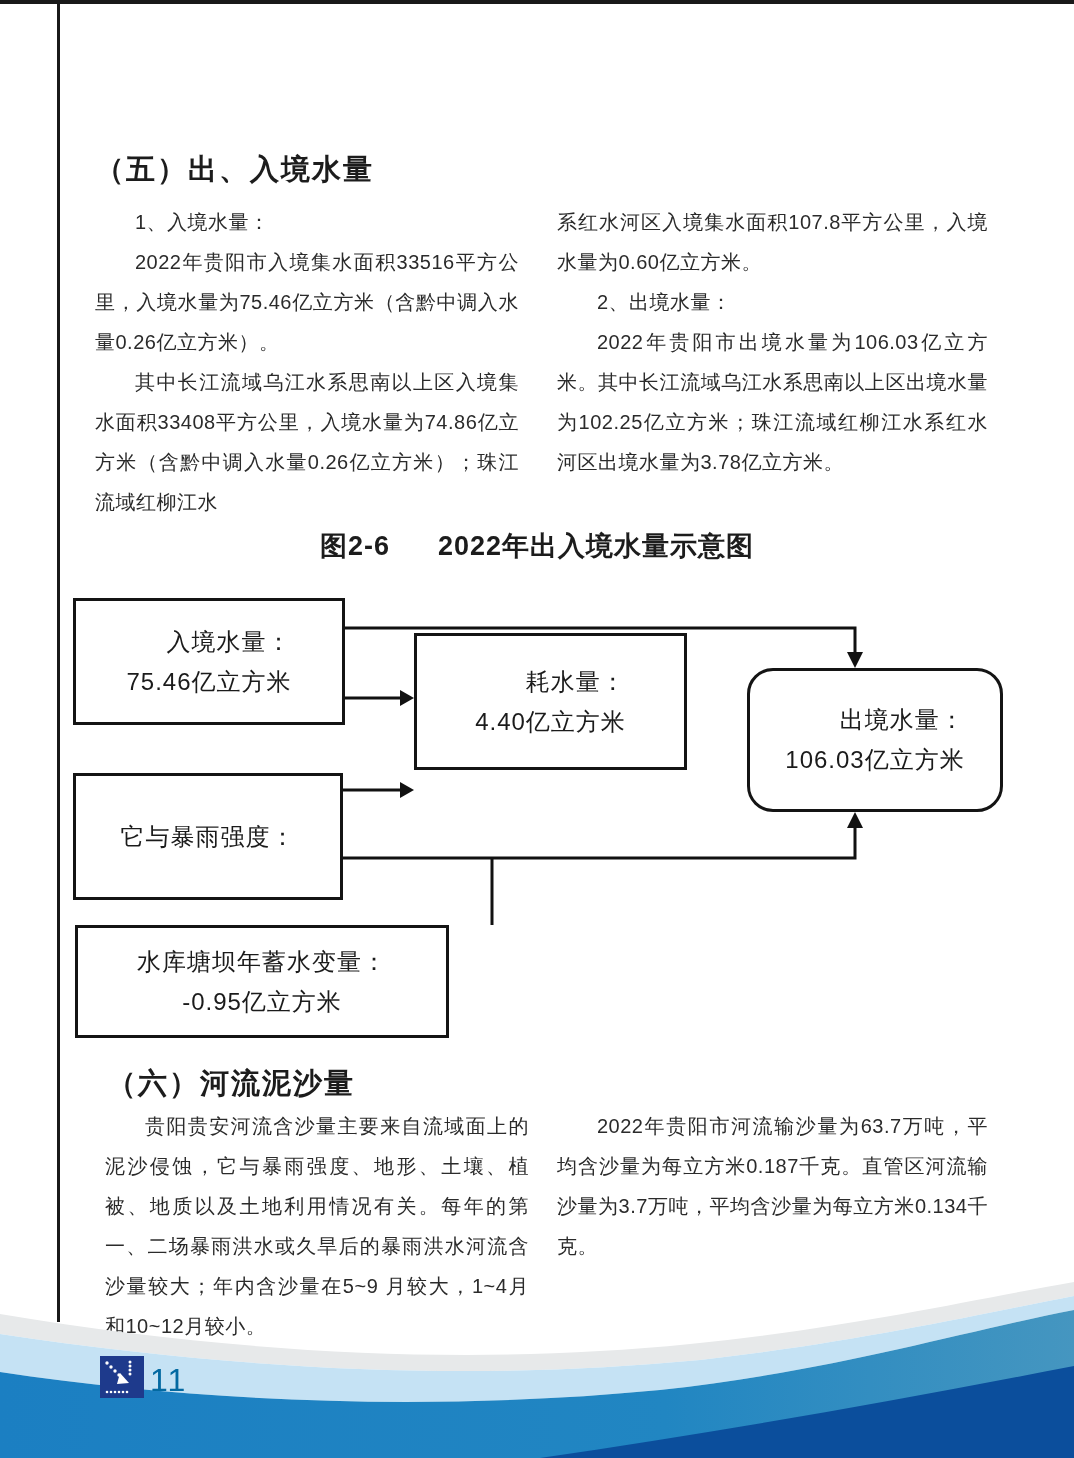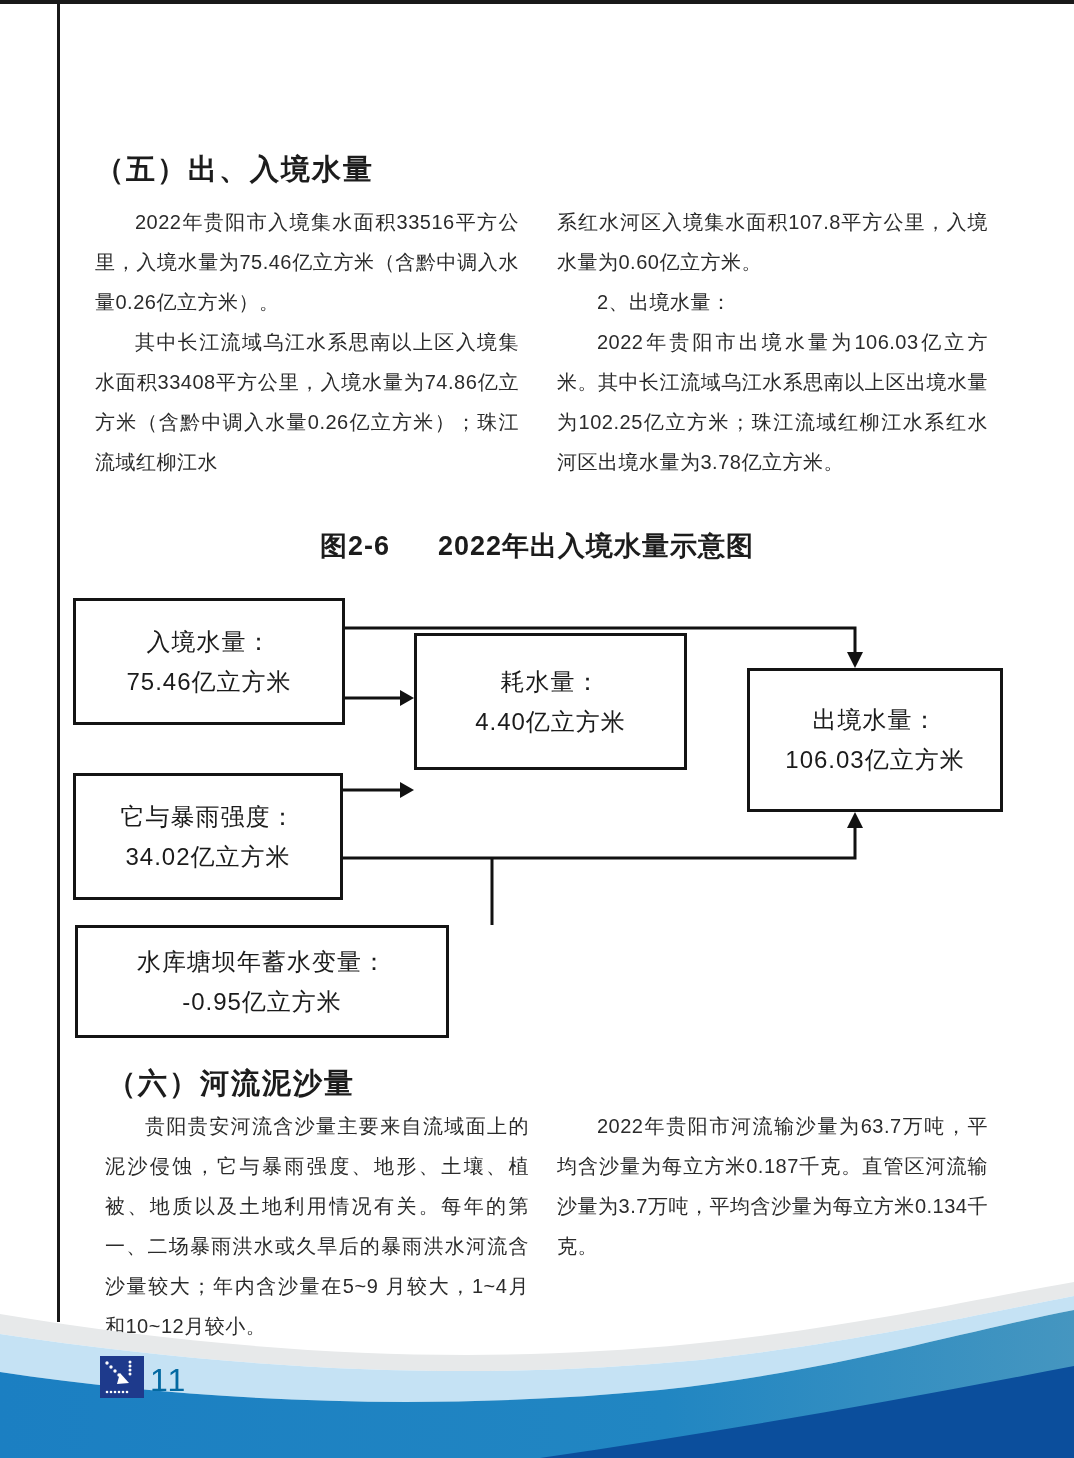--- a/index.html
+++ b/index.html
@@ -22,43 +22,44 @@
   #sec6-left{left:105px;top:1106px;width:424px;}
   #sec6-right{left:557px;top:1106px;width:431px;}
 
   .figure-caption{position:absolute;left:0;top:528px;width:1074px;display:flex;justify-content:center;gap:48px;
     font-size:27px;font-weight:700;color:#1c1c1c;letter-spacing:1px;}
 
   .connectors{position:absolute;left:0;top:0;z-index:1;pointer-events:none;}
 
   .dbox{position:absolute;border:3px solid #141414;background:#ffffff;display:flex;align-items:center;justify-content:center;
     z-index:2;box-sizing:border-box;}
-  .dbox .inner{font-size:24px;line-height:40px;color:#1b1b1b;text-align:center;letter-spacing:1px;}
+  .dbox .inner{font-size:24px;line-height:40px;color:#1b1b1b;text-align:right;letter-spacing:1px;}
   .dbox.centered .inner{text-align:center;}
   #box-inbound{left:73px;top:598px;width:272px;height:127px;}
   #box-consumption{left:414px;top:633px;width:273px;height:137px;}
-  #box-outbound{left:747px;top:668px;width:256px;height:144px;}
+  #box-outbound{left:747px;top:668px;width:256px;height:144px;border-radius:26px;}
   #box-total{left:73px;top:773px;width:270px;height:127px;}
   #box-reservoir{left:75px;top:925px;width:374px;height:113px;}
 
   .footer-waves{position:absolute;left:0;top:1280px;z-index:0;}
   .logo{position:absolute;left:100px;top:1356px;width:44px;height:42px;z-index:3;}
   .page-num{position:absolute;left:150px;top:1362px;font-size:32px;color:#0369a1;z-index:3;letter-spacing:2px;}
 </style>
 </head>
 <body>
 
 <div class="page">
 
   <div class="top-rule"></div>
   <div class="left-rule"></div>
 
   <h2 class="sec-heading" id="sec5-heading">（五）出、入境水量</h2>
 
   <div class="col" id="sec5-left">
+    <p class="indent">1、入境水量：</p>
     <p class="indent">2022年贵阳市入境集水面积33516平方公里，入境水量为75.46亿立方米（含黔中调入水量0.26亿立方米）。</p>
     <p class="indent">其中长江流域乌江水系思南以上区入境集水面积33408平方公里，入境水量为74.86亿立方米（含黔中调入水量0.26亿立方米）；珠江流域红柳江水</p>
   </div>
 
   <div class="col" id="sec5-right">
     <p>系红水河区入境集水面积107.8平方公里，入境水量为0.60亿立方米。</p>
     <p class="indent">2、出境水量：</p>
     <p class="indent">2022年贵阳市出境水量为106.03亿立方米。其中长江流域乌江水系思南以上区出境水量为102.25亿立方米；珠江流域红柳江水系红水河区出境水量为3.78亿立方米。</p>
   </div>
 
@@ -100,21 +101,20 @@
   <div class="dbox" id="box-outbound">
     <div class="inner">
       <div>出境水量：</div>
       <div>106.03亿立方米</div>
     </div>
   </div>
 
   <div class="dbox" id="box-total">
     <div class="inner">
       <div>它与暴雨强度：</div>
-      <div>34.02亿立方米</div>
     </div>
   </div>
 
   <div class="dbox centered" id="box-reservoir">
     <div class="inner">
       <div>水库塘坝年蓄水变量：</div>
       <div>-0.95亿立方米</div>
     </div>
   </div>
 

